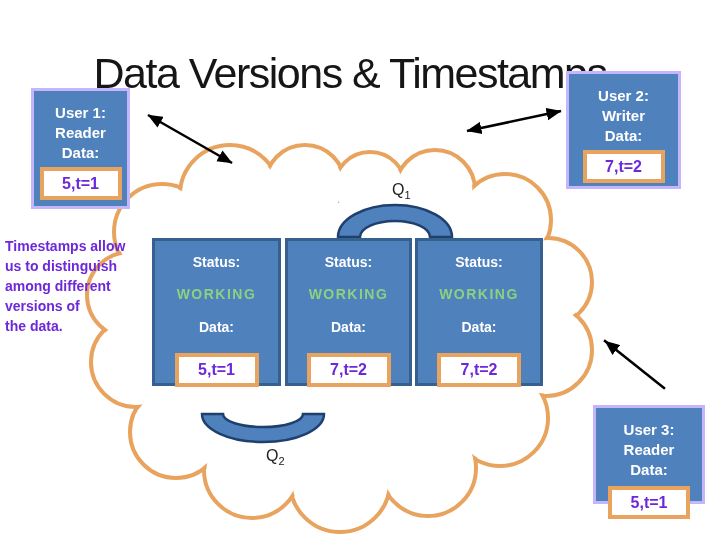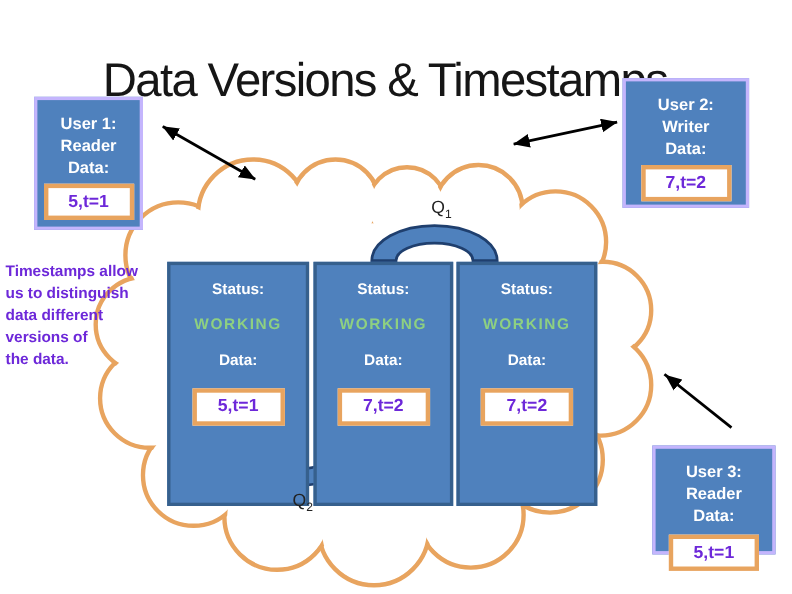--- a/index.html
+++ b/index.html
@@ -25,21 +25,21 @@
   .value-box{
     background:#ffffff;border:4px solid #E8A45F;box-sizing:border-box;
     width:82px;height:33px;color:#6d28d9;font-size:16px;font-weight:700;
     line-height:26px;text-align:center;
   }
   .u1{left:31px;top:88px;width:99px;height:121px;}
   .u2{left:566px;top:71px;width:115px;height:118px;}
   .u3{left:593px;top:405px;width:112px;height:99px;}
   .u3 .value-box{margin-top:6px;}
   .server-box{
-    position:absolute;top:238px;height:222px;background:#4F81BD;border:3px solid #36608D;
+    position:absolute;top:238px;height:148px;background:#4F81BD;border:3px solid #36608D;
     box-sizing:border-box;text-align:center;
   }
   .s1{left:152px;width:129px;}
   .s2{left:285px;width:127px;}
   .s3{left:415px;width:128px;}
   .server-box .status-label{margin-top:12px;color:#ffffff;font-size:14px;font-weight:700;line-height:19px;}
   .server-box .status-value{margin-top:13px;color:#8ED081;font-size:14px;font-weight:700;letter-spacing:1.5px;line-height:19px;}
   .server-box .data-label{margin-top:14px;color:#ffffff;font-size:14px;font-weight:700;line-height:19px;}
   .server-box .value-box{margin:16px auto 0;width:84px;height:34px;}
   .q-label{position:absolute;font-size:16px;color:#222222;}
@@ -107,21 +107,21 @@
     <line x1="148" y1="115" x2="232" y2="163" stroke="#000" stroke-width="2.5" marker-start="url(#ahs)" marker-end="url(#ah)"></line>
     <line x1="467" y1="131" x2="561" y2="111" stroke="#000" stroke-width="2.5" marker-start="url(#ahs)" marker-end="url(#ah)"></line>
     <line x1="605" y1="341" x2="664" y2="388" stroke="#000" stroke-width="2.5" stroke-linecap="square" marker-start="url(#ahs)"></line>
   </svg>
 
   <h1 class="slide-title">Data Versions &amp; Timestamps</h1>
 
   <div class="note">
     <div>Timestamps allow</div>
     <div>us to distinguish</div>
-    <div>data different</div>
+    <div>among different</div>
     <div>versions of</div>
     <div>the data.</div>
   </div>
 
   <div class="user-box u1">
     <div>User 1:</div>
     <div>Reader</div>
     <div>Data:</div>
     <div class="value-box">5,t=1</div>
   </div>

